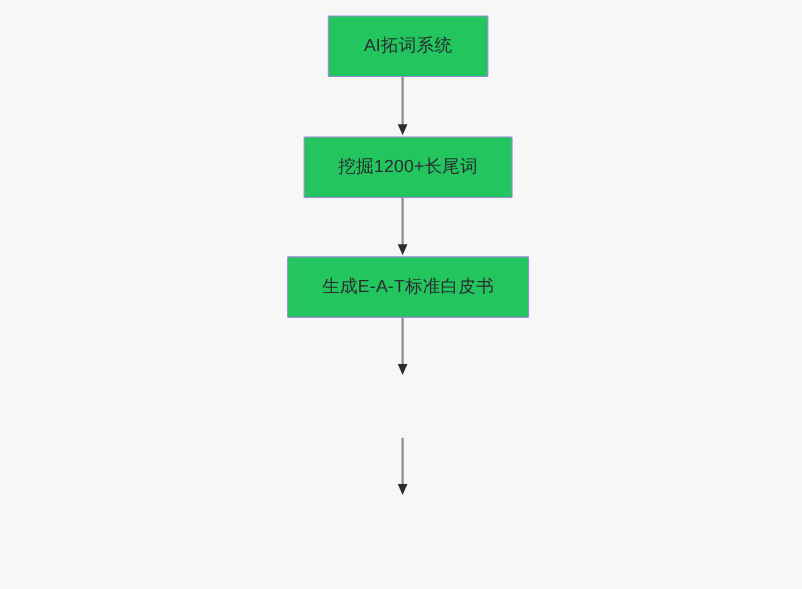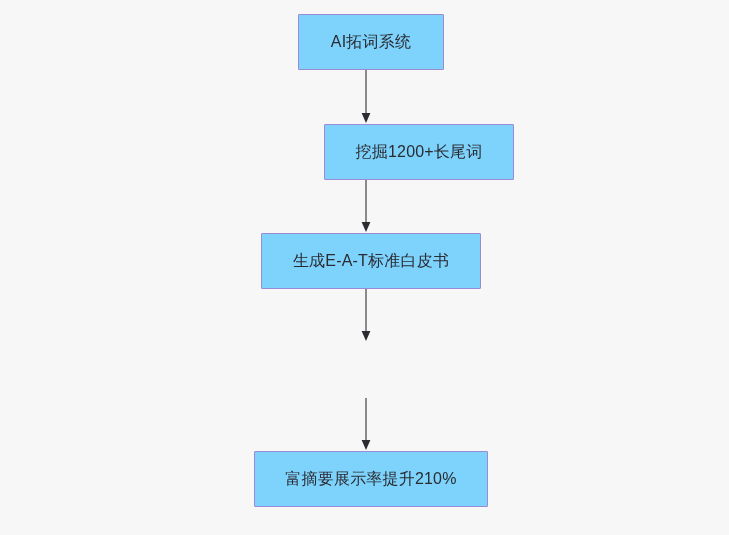--- a/index.html
+++ b/index.html
@@ -16,21 +16,21 @@
 
   #flowchart {
     position: relative;
     width: 729px;
     height: 535px;
   }
 
   .node {
     position: absolute;
     box-sizing: border-box;
-    background: #7dd3fc;
+    background: #22c55e;
     border: 1.4px solid #9d8ad6;
     border-radius: 1px;
     display: flex;
     align-items: center;
     justify-content: center;
     color: #2b2b32;
     font-size: 16px;
     line-height: 1;
     letter-spacing: 0.2px;
     white-space: nowrap;
@@ -59,21 +59,21 @@
     <span class="node-label">AI拓词系统</span>
   </div>
 
   <div class="edge" style="left:361px; top:70px; height:54px;">
     <svg width="10" height="54" viewBox="0 0 10 54">
       <line x1="5" y1="0" x2="5" y2="45" stroke="#8a8a8a" stroke-width="2"></line>
       <polygon points="5,53 0.6,43 9.4,43" fill="#2b2b30"></polygon>
     </svg>
   </div>
 
-  <div class="node" style="left:276px; top:124px; width:190px; height:56px;margin-left:48px;">
+  <div class="node" style="left:276px; top:124px; width:190px; height:56px;">
     <span class="node-label">挖掘1200+长尾词</span>
   </div>
 
   <div class="edge" style="left:361px; top:180px; height:53px;">
     <svg width="10" height="53" viewBox="0 0 10 53">
       <line x1="5" y1="0" x2="5" y2="44" stroke="#8a8a8a" stroke-width="2"></line>
       <polygon points="5,52 0.6,42 9.4,42" fill="#2b2b30"></polygon>
     </svg>
   </div>
 
@@ -89,17 +89,14 @@
   </div>
 
 
   <div class="edge" style="left:361px; top:398px; height:53px;">
     <svg width="10" height="53" viewBox="0 0 10 53">
       <line x1="5" y1="0" x2="5" y2="44" stroke="#8a8a8a" stroke-width="2"></line>
       <polygon points="5,52 0.6,42 9.4,42" fill="#2b2b30"></polygon>
     </svg>
   </div>
 
-  <div class="node" style="left:254px; top:451px; width:234px; height:56px;">
-    <span class="node-label">富摘要展示率提升210%</span>
-  </div>
 
 </div>
 
 </body></html>

